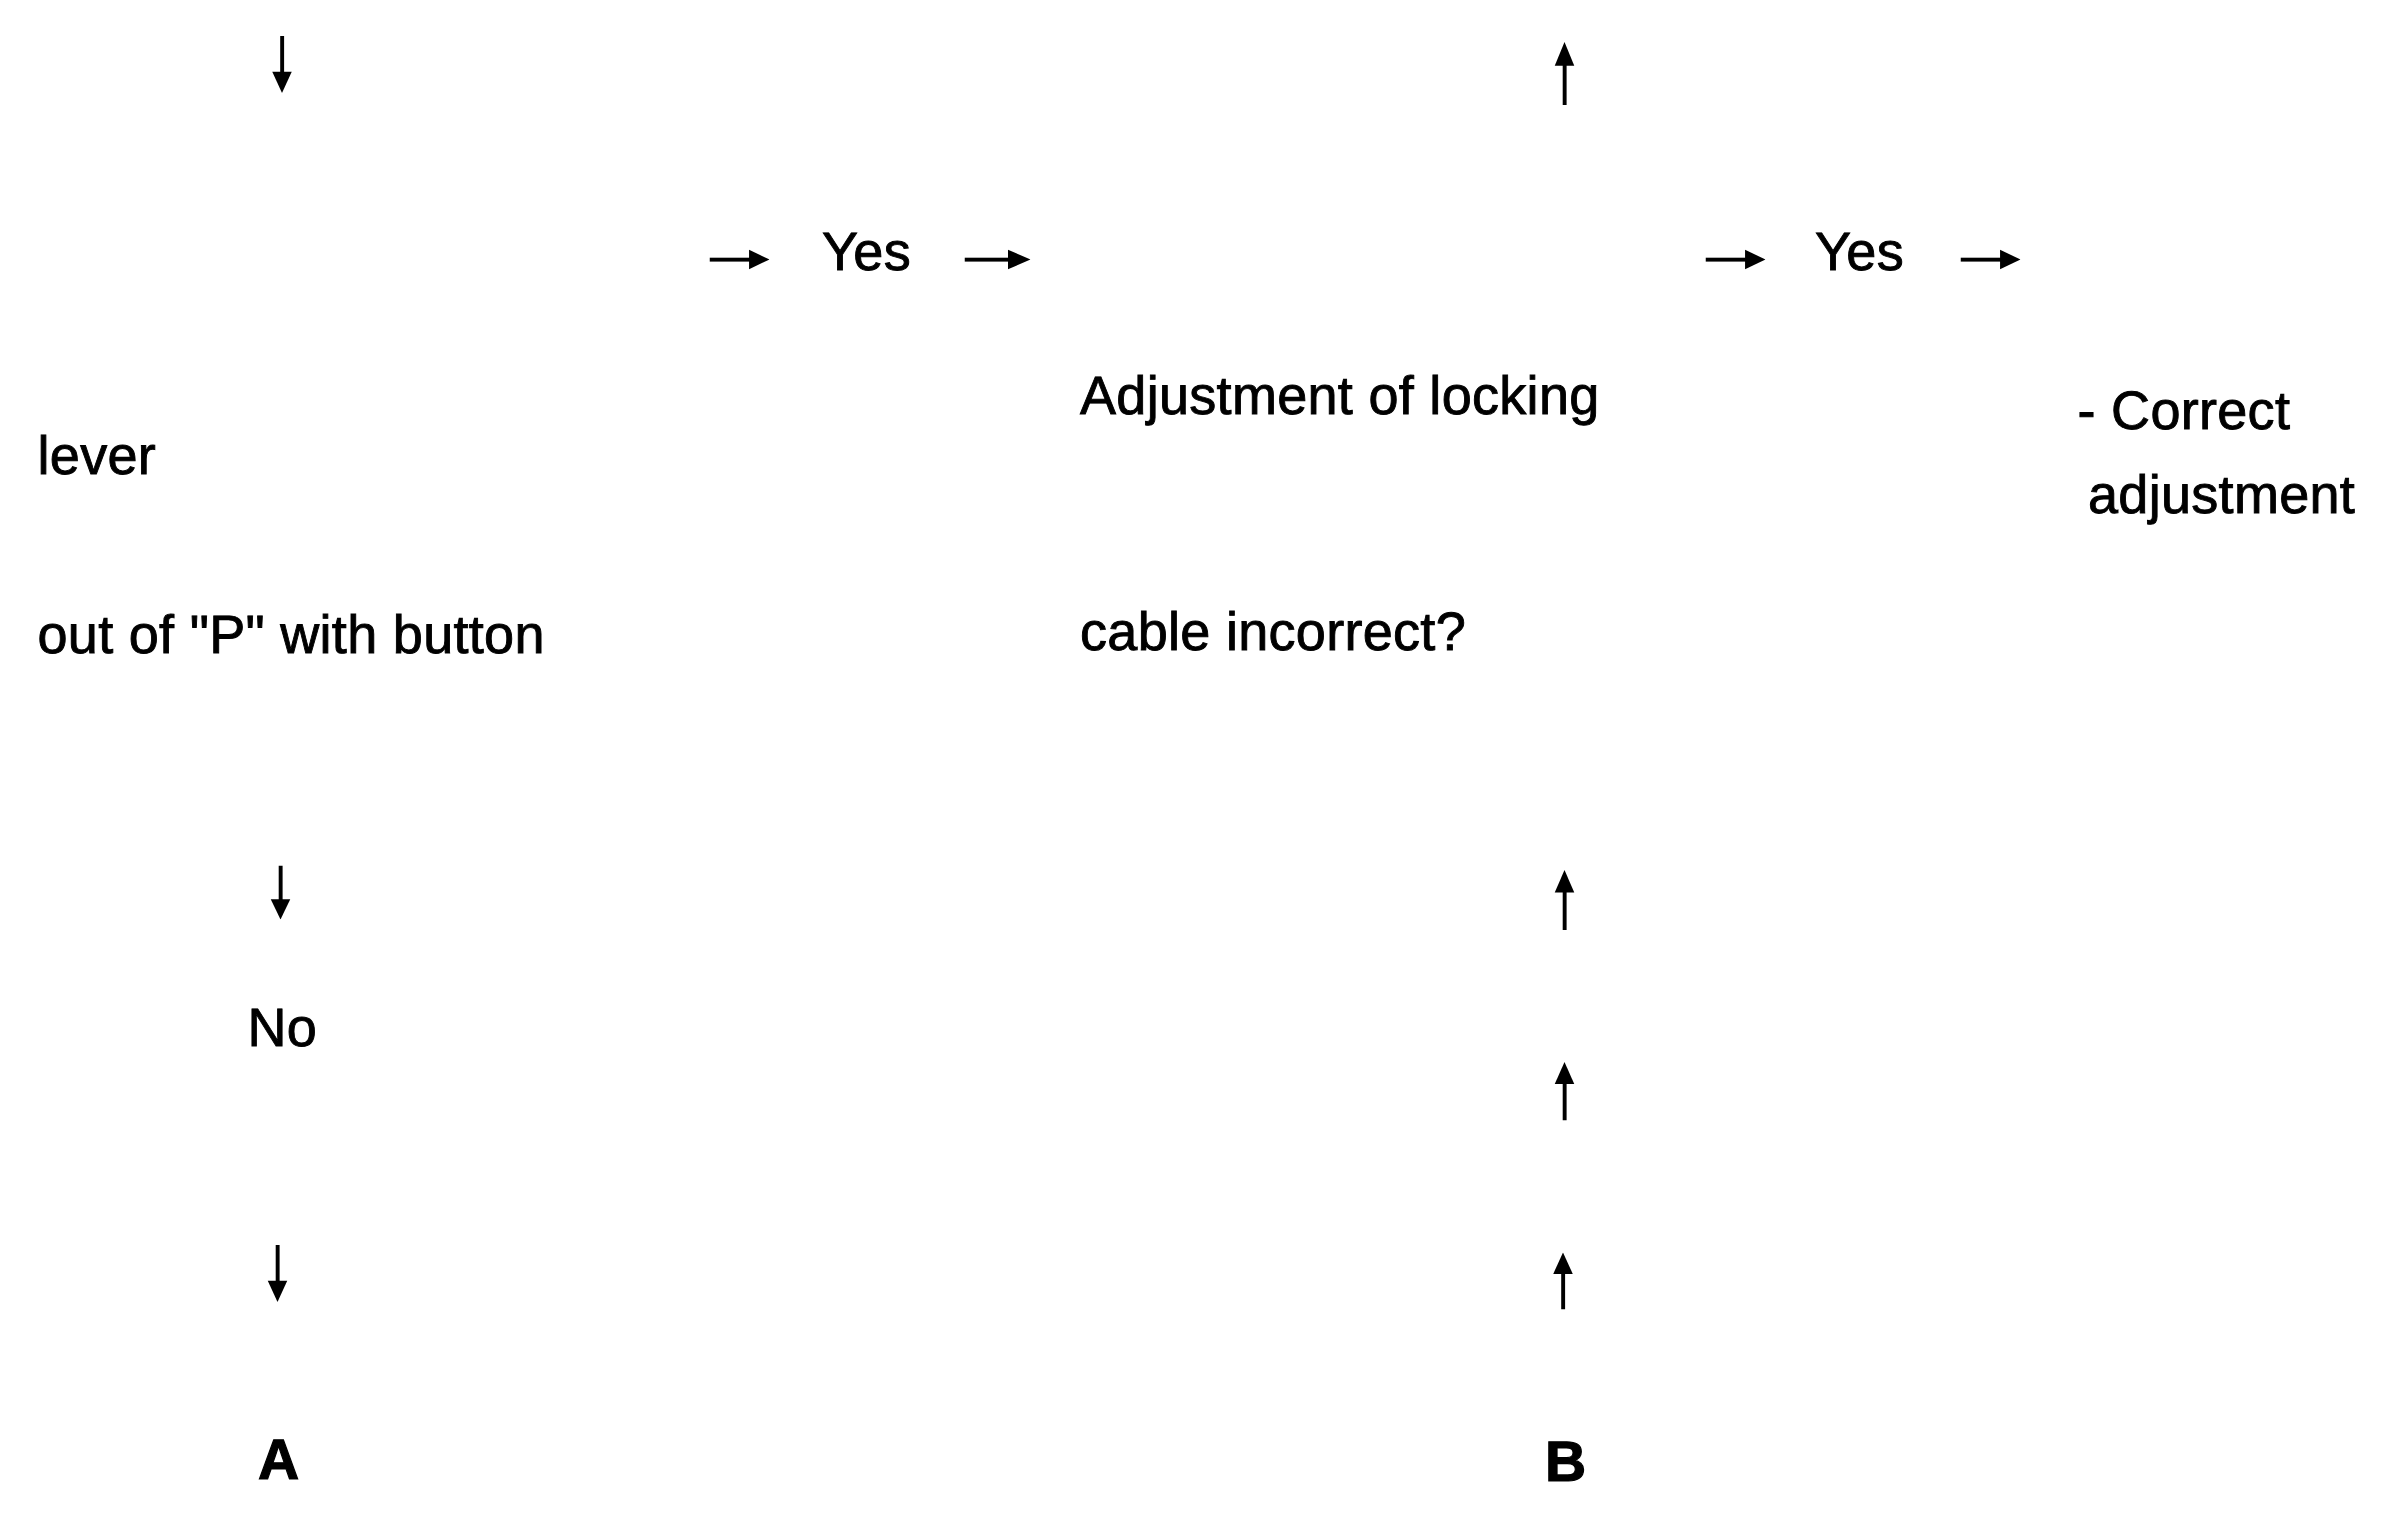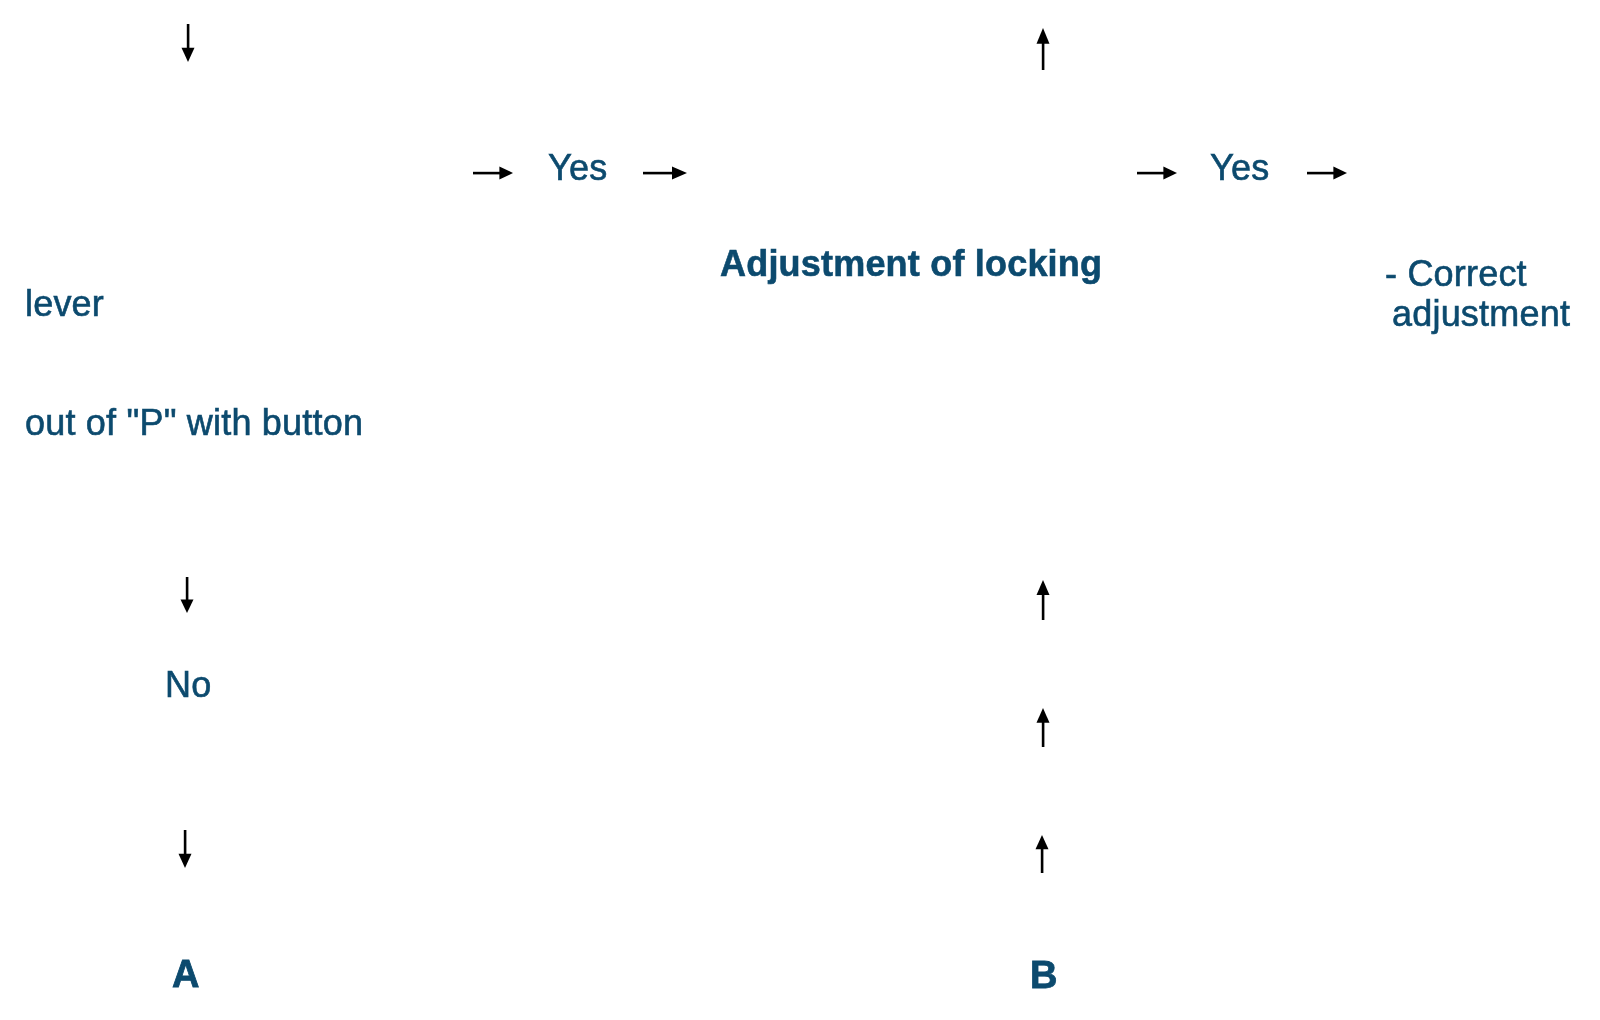--- a/index.html
+++ b/index.html
@@ -8,21 +8,21 @@
     width: 1600px;
     height: 1020px;
     background: #ffffff;
     overflow: hidden;
     font-family: "Liberation Sans", sans-serif;
   }
   .txt {
     position: absolute;
     font-size: 36px;
     line-height: 1;
-    color: #0c4a6e;
+    color: #000000;
     white-space: pre;
     -webkit-text-stroke: 0.6px currentColor;
     letter-spacing: 0.2px;
   }
   .terminal {
     font-weight: 700;
     font-size: 38px;
     -webkit-text-stroke: 0.8px currentColor;
   }
   .arr { position: absolute; display: block; }
@@ -58,34 +58,35 @@
   <svg class="arr" style="left:473px; top:165px;" width="40" height="16" viewBox="0 0 44 16" preserveAspectRatio="none">
     <rect x="0" y="6.8" width="31" height="2.6"></rect>
     <polygon points="29,1.5 29,14.5 44,8"></polygon>
   </svg>
   <div class="txt" style="left:548px; top:150px;">Yes</div>
   <svg class="arr" style="left:643px; top:165px;" width="44" height="16" viewBox="0 0 44 16" preserveAspectRatio="none">
     <rect x="0" y="6.8" width="31" height="2.6"></rect>
     <polygon points="29,1.5 29,14.5 44,8"></polygon>
   </svg>
 
-  <div class="txt" style="left:720px; top:246px;font-weight:bold;">Adjustment of locking</div>
+  <div class="txt" style="left:720px; top:246px;">Adjustment of locking</div>
+  <div class="txt" style="left:720px; top:403px;">cable incorrect?</div>
 
   <svg class="arr" style="left:1137px; top:165px;" width="40" height="16" viewBox="0 0 44 16" preserveAspectRatio="none">
     <rect x="0" y="6.8" width="31" height="2.6"></rect>
     <polygon points="29,1.5 29,14.5 44,8"></polygon>
   </svg>
   <div class="txt" style="left:1210px; top:150px;">Yes</div>
   <svg class="arr" style="left:1307px; top:165px;" width="40" height="16" viewBox="0 0 44 16" preserveAspectRatio="none">
     <rect x="0" y="6.8" width="31" height="2.6"></rect>
     <polygon points="29,1.5 29,14.5 44,8"></polygon>
   </svg>
 
   <div class="txt" style="left:1385px; top:256px;">- Correct</div>
-  <div class="txt" style="left:1392px; top:296px;">adjustment</div>
+  <div class="txt" style="left:1392px; top:312px;">adjustment</div>
 
   <svg class="arr" style="left:1035px; top:28px;" width="16" height="42" viewBox="0 0 16 40" preserveAspectRatio="none">
     <polygon points="1.5,15 14.5,15 8,0"></polygon>
     <rect x="6.8" y="13" width="2.6" height="27"></rect>
   </svg>
 
   <svg class="arr" style="left:1035px; top:580px;" width="16" height="40" viewBox="0 0 16 40" preserveAspectRatio="none">
     <polygon points="1.5,15 14.5,15 8,0"></polygon>
     <rect x="6.8" y="13" width="2.6" height="27"></rect>
   </svg>

